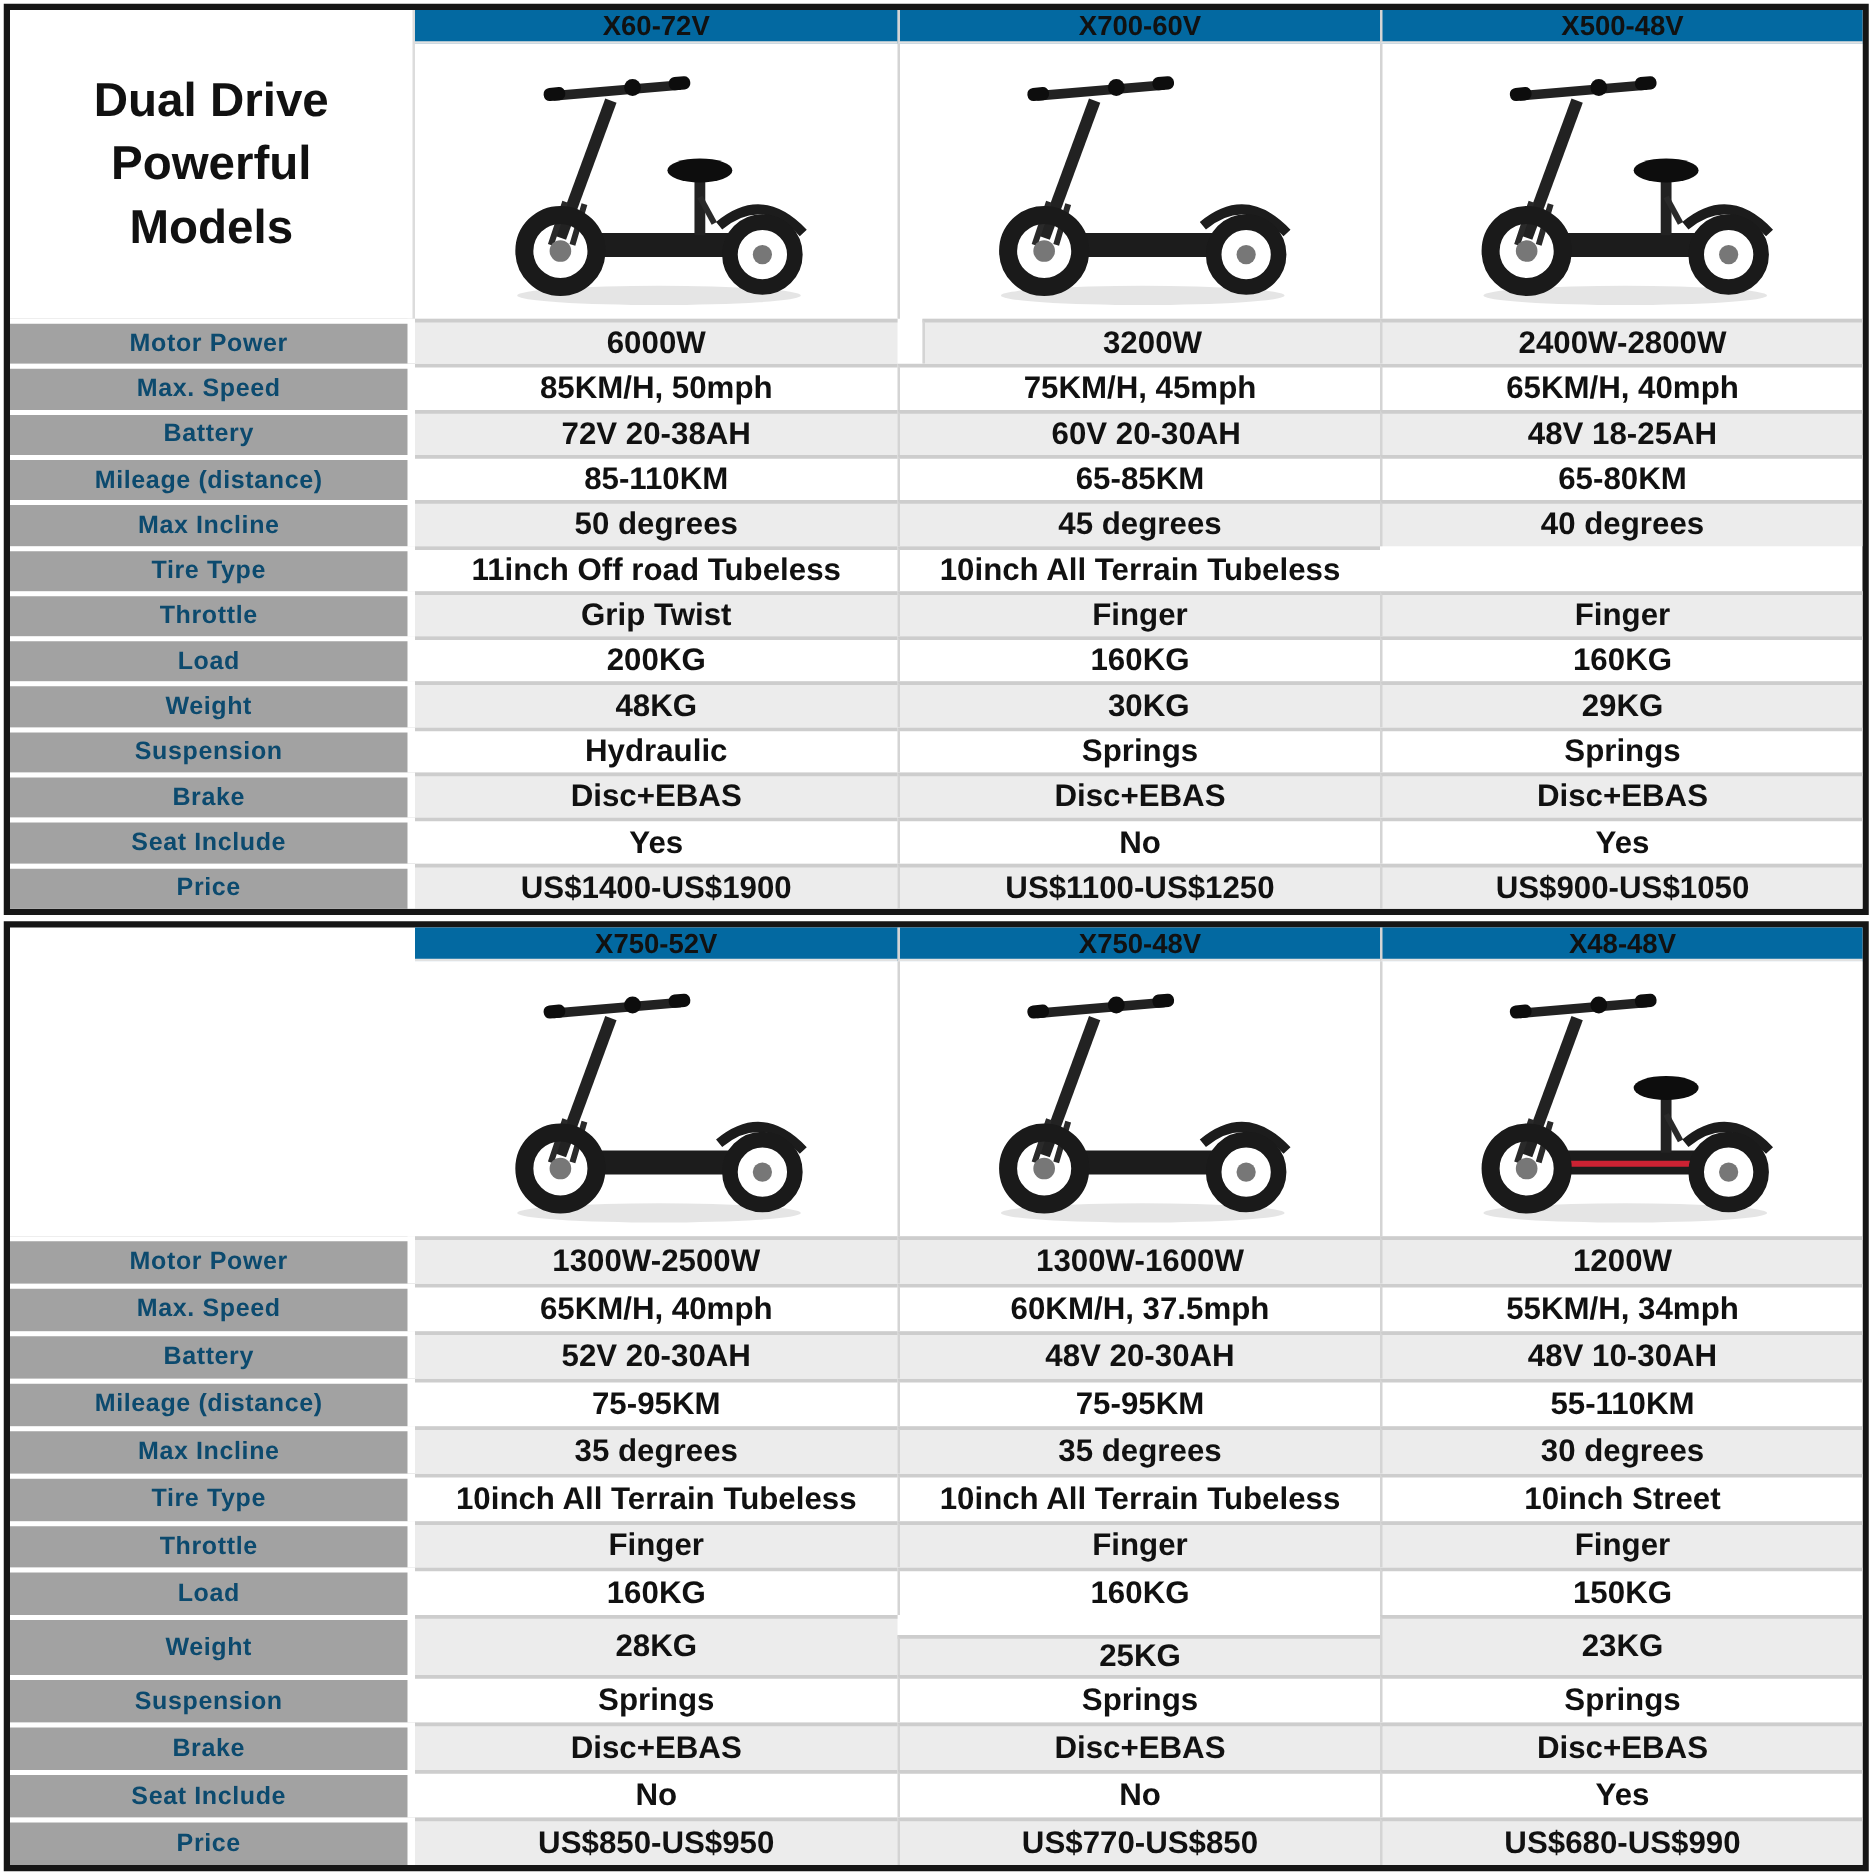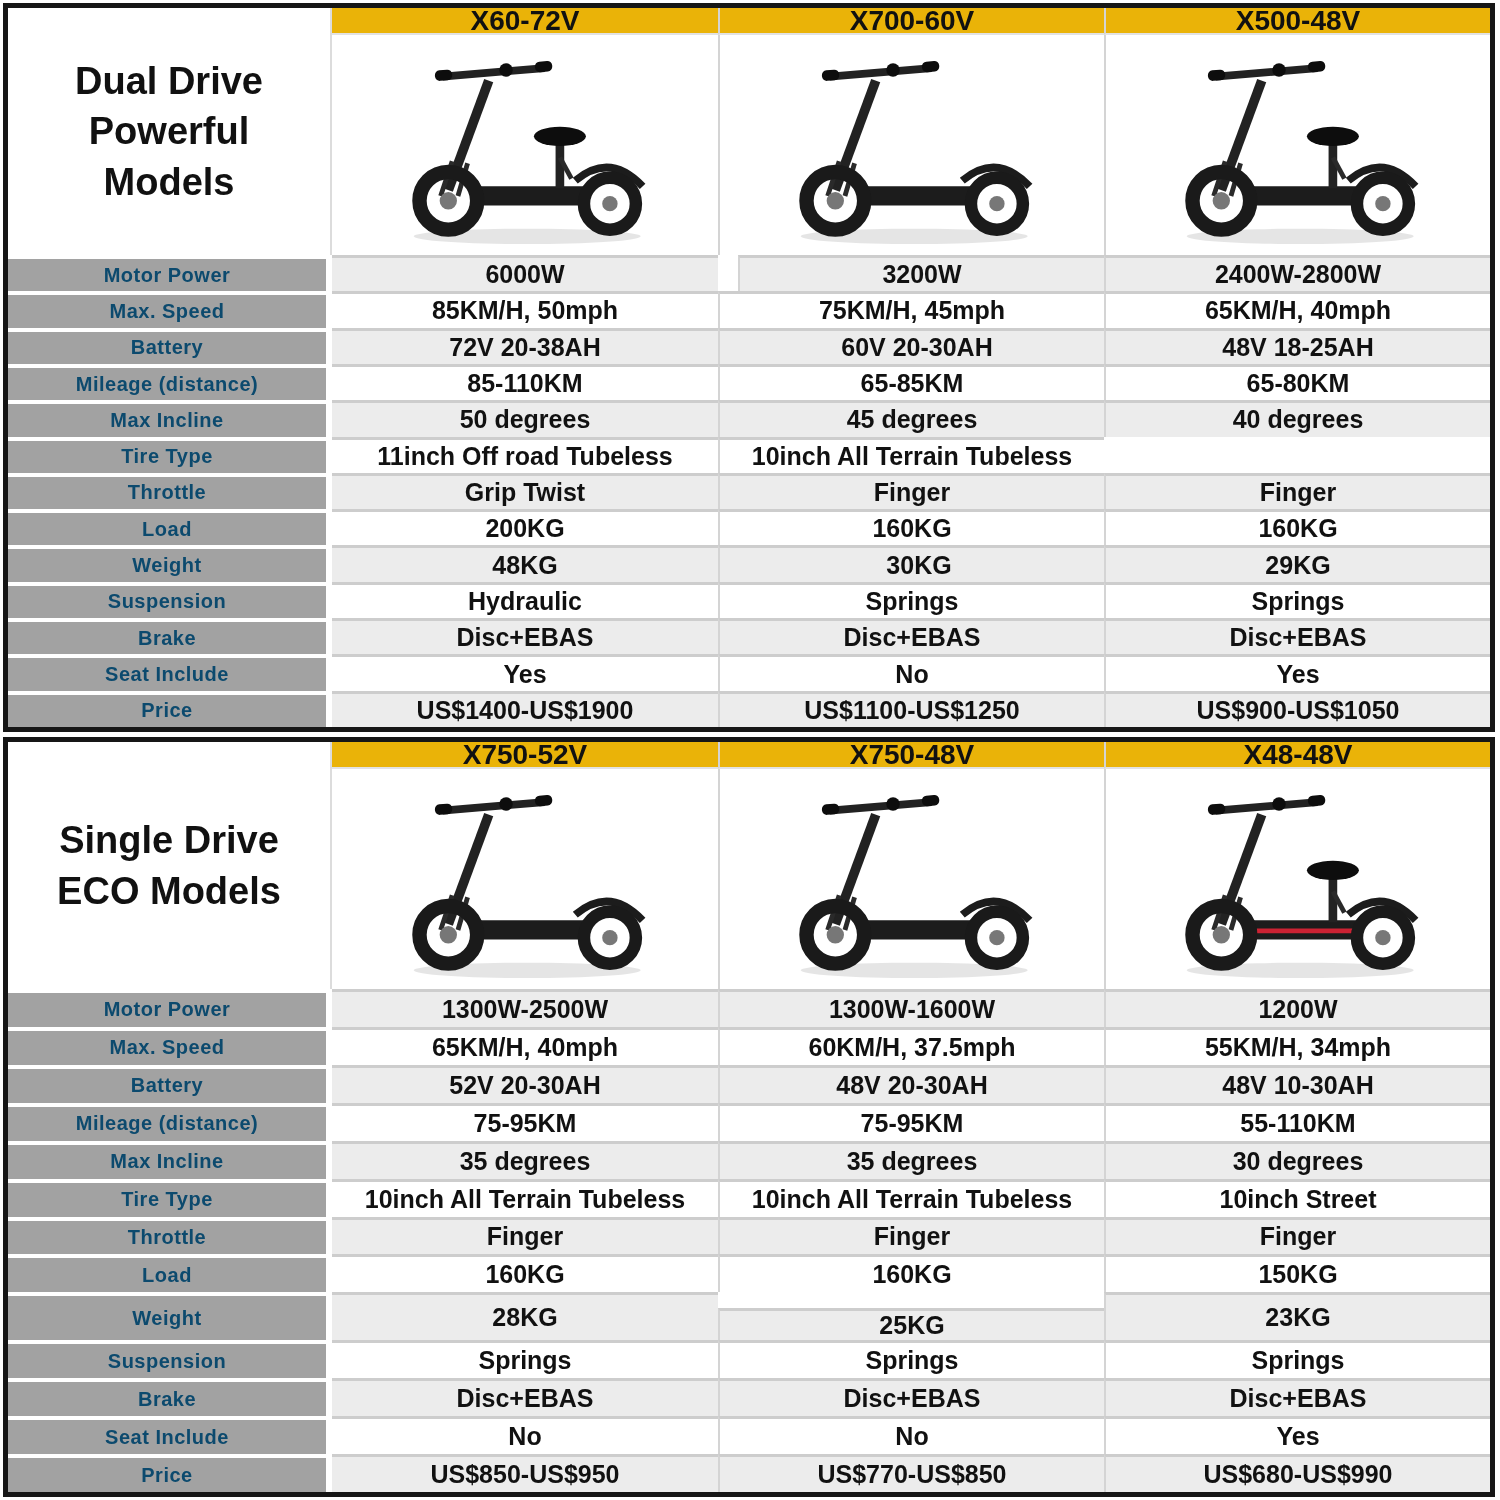--- a/index.html
+++ b/index.html
@@ -18,21 +18,21 @@
   .t2{top:737px;height:760px;}
 
   .title-cell{
     grid-row:1/3;grid-column:1;
     display:flex;align-items:center;justify-content:center;text-align:center;
     font-size:38px;line-height:1.32;white-space:pre-line;background:#fff;
     border-right:2px solid #dcdcdc;
   }
   .model-header{
     grid-row:1;display:flex;align-items:center;justify-content:center;
-    font-size:28px;background:#eab308;border-bottom:2px solid #e2e2e2;
+    font-size:22px;background:#0369a1;border-bottom:2px solid #e2e2e2;
   }
   .image-cell{
     grid-row:2;display:flex;align-items:flex-end;justify-content:center;
     background:#fff;overflow:hidden;
   }
   .image-cell svg{height:94%;margin-bottom:4px;}
   .c2{grid-column:2;} .c3{grid-column:3;} .c4{grid-column:4;}
   .vline{border-left:2px solid #d4d4d4;}
 
   .row-label{
@@ -165,22 +165,20 @@
       <div class="data-cell" style="grid-area: 14 / 2;">Yes</div>
       <div class="data-cell vline" style="grid-area: 14 / 3;">No</div>
       <div class="data-cell vline" style="grid-area: 14 / 4;">Yes</div>
       <div class="row-label" style="grid-area: 15 / 1;">Price</div>
       <div class="data-cell alt" style="grid-area: 15 / 2;">US$1400-US$1900</div>
       <div class="data-cell alt vline" style="grid-area: 15 / 3;">US$1100-US$1250</div>
       <div class="data-cell alt vline" style="grid-area: 15 / 4;">US$900-US$1050</div>
     </section>
 
   <section class="spec-table t2">
-    <div class="title-cell">Single Drive
-ECO Models</div>
     <div class="model-header c2">X750-52V</div>
     <div class="model-header c3 vline">X750-48V</div>
     <div class="model-header c4 vline">X48-48V</div>
     <div class="image-cell c2">
         <svg viewBox="0 0 300 215" xmlns="http://www.w3.org/2000/svg">
           <ellipse cx="152" cy="200" rx="118" ry="8" fill="rgba(0,0,0,0.10)"></ellipse>
           <path d="M70,152 L112,38" stroke="#222" stroke-width="10" fill="none"></path>
           <path d="M62,158 L74,122 M80,158 L90,124" stroke="#2a2a2a" stroke-width="5" fill="none"></path>
           <path d="M64,34 L170,25" stroke="#222" stroke-width="8" fill="none"></path>
           <rect x="56" y="27" width="18" height="11" rx="5" fill="#0d0d0d" transform="rotate(-5 65 32)"></rect>

